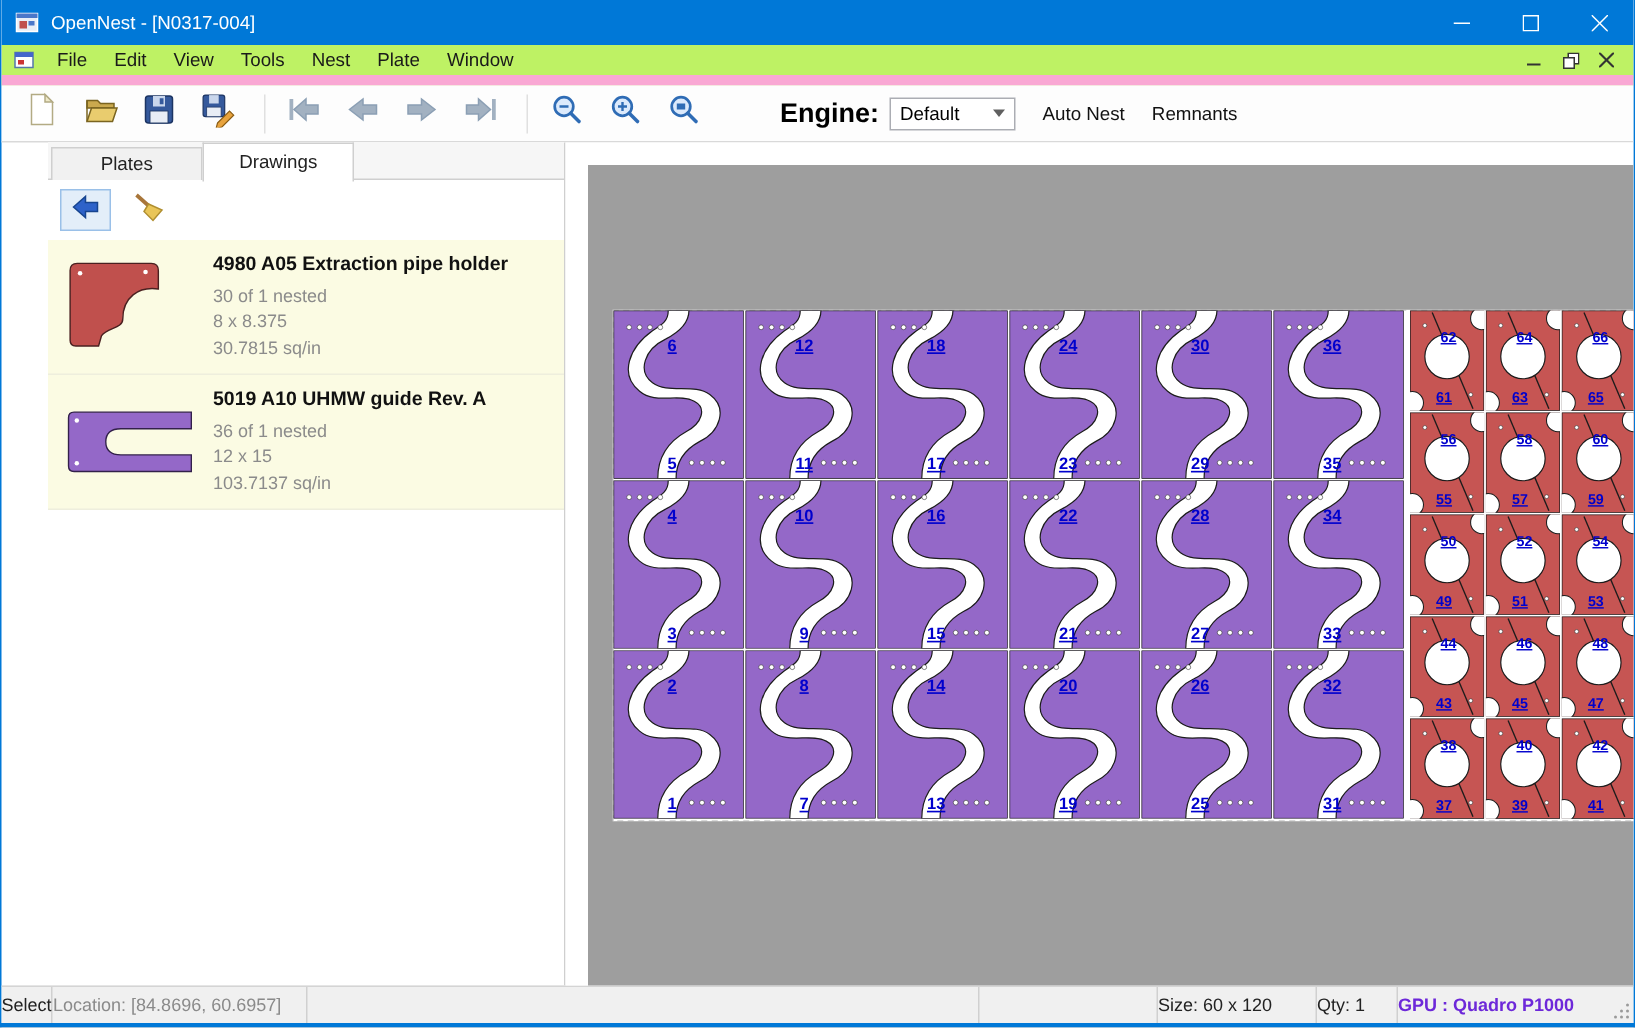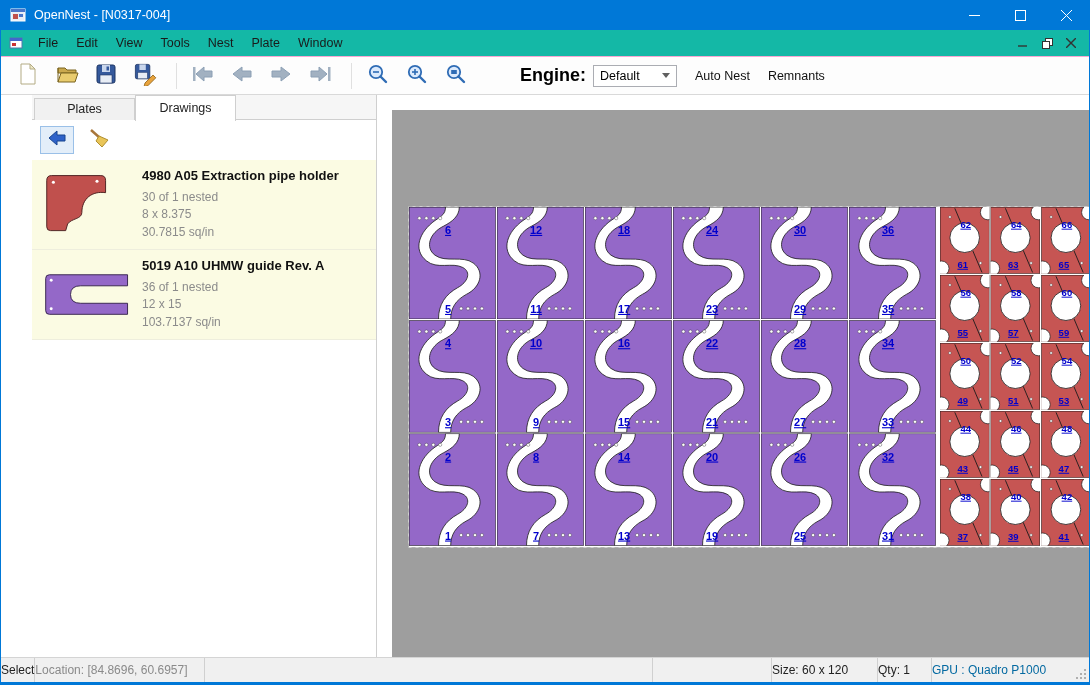--- a/index.html
+++ b/index.html
@@ -6,21 +6,21 @@
   body{width:1090px;height:685px;font-family:"Liberation Sans",sans-serif;background:#fff;}
   .window{position:relative;width:1090px;height:685px;display:flex;flex-direction:column;
     border-left:1px solid #0078d7;border-right:1px solid #0078d7;border-bottom:3px solid #0078d7;overflow:hidden;background:#fff;}
   
   .titlebar{height:30px;background:#0078d7;display:flex;align-items:center;color:#fff;flex:0 0 30px;}
   .app-icon{margin:0 8px 0 9px;display:flex;}
   .title-text{font-size:12.5px;}
   .tb-btns{margin-left:auto;display:flex;height:100%;}
   .tb-btn{width:46px;height:100%;display:flex;align-items:center;justify-content:center;}
   
-  .menubar{height:27px;background:#14b8a6;display:flex;align-items:center;border-bottom:1px solid #f9a8d4;flex:0 0 27px;justify-content:flex-end;}
+  .menubar{height:27px;background:#bef264;display:flex;align-items:center;border-bottom:7px solid #f9a8d4;flex:0 0 27px;justify-content:flex-end;}
   .mdi-icon{margin:0 6px 0 8px;display:flex;}
   .menu-item{padding:0 9px;font-size:12.5px;color:#1a1a1a;line-height:27px;}
   .mdi-btns{margin-left:auto;display:flex;align-items:center;padding-right:6px;}
   .mdi-btn{width:24px;height:20px;display:flex;align-items:center;justify-content:center;}
   
   .toolbar{height:38px;background:#fdfdfd;border-bottom:1px solid #d9d9d9;display:flex;align-items:center;padding-left:10px;flex:0 0 38px;}
   .tbtn{width:34px;height:32px;display:flex;align-items:center;justify-content:center;margin-right:5px;}
   .tsep{width:1px;height:26px;background:#e0e0e0;margin:0 9px;}
   .engine-group{display:flex;align-items:center;margin-left:42px;}
   .engine-label{font-weight:bold;font-size:18px;margin-right:7px;}
@@ -798,21 +798,21 @@
     </div>
   </div>
 
   <div class="statusbar">
     <div class="sb-cell">Select</div>
     <div class="sb-cell sb-loc">Location: [84.8696, 60.6957]</div>
     <div class="sb-spacer"></div>
     <div class="sb-cell sb-right sb-plate">Plate: 1 of 1</div>
     <div class="sb-cell sb-right sb-size">Size: 60 x 120</div>
     <div class="sb-cell sb-right sb-qty">Qty: 1</div>
-    <div class="sb-cell sb-right sb-gpu" style="color: #0369a1;">GPU : Quadro P1000</div>
+    <div class="sb-cell sb-right sb-gpu" style="color: #6d28d9; font-weight: bold;">GPU : Quadro P1000</div>
     <div class="grip">
       <svg width="12" height="12">
           <circle cx="10" cy="2" r="1" fill="#9a9a9a"></circle>
           <circle cx="6" cy="6" r="1" fill="#9a9a9a"></circle>
           <circle cx="10" cy="6" r="1" fill="#9a9a9a"></circle>
           <circle cx="2" cy="10" r="1" fill="#9a9a9a"></circle>
           <circle cx="6" cy="10" r="1" fill="#9a9a9a"></circle>
           <circle cx="10" cy="10" r="1" fill="#9a9a9a"></circle>
         </svg>
     </div>

